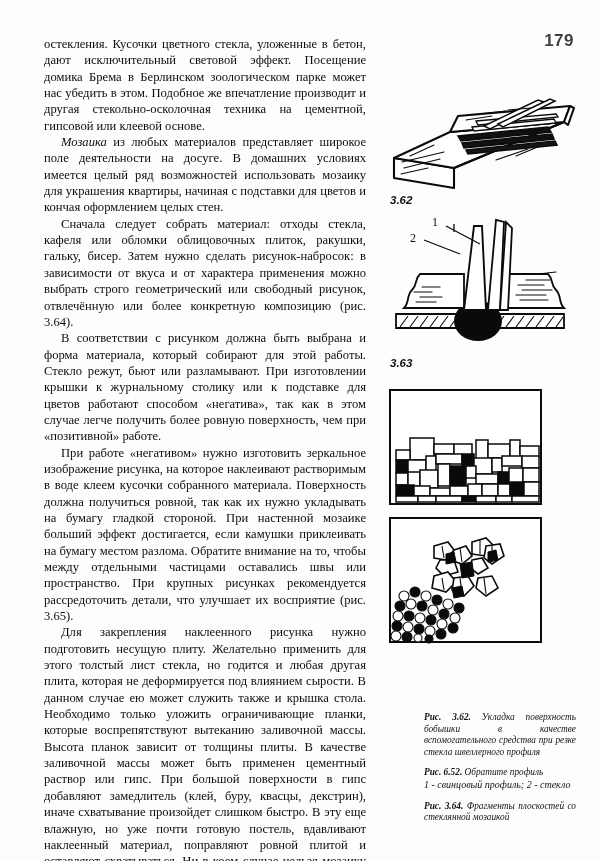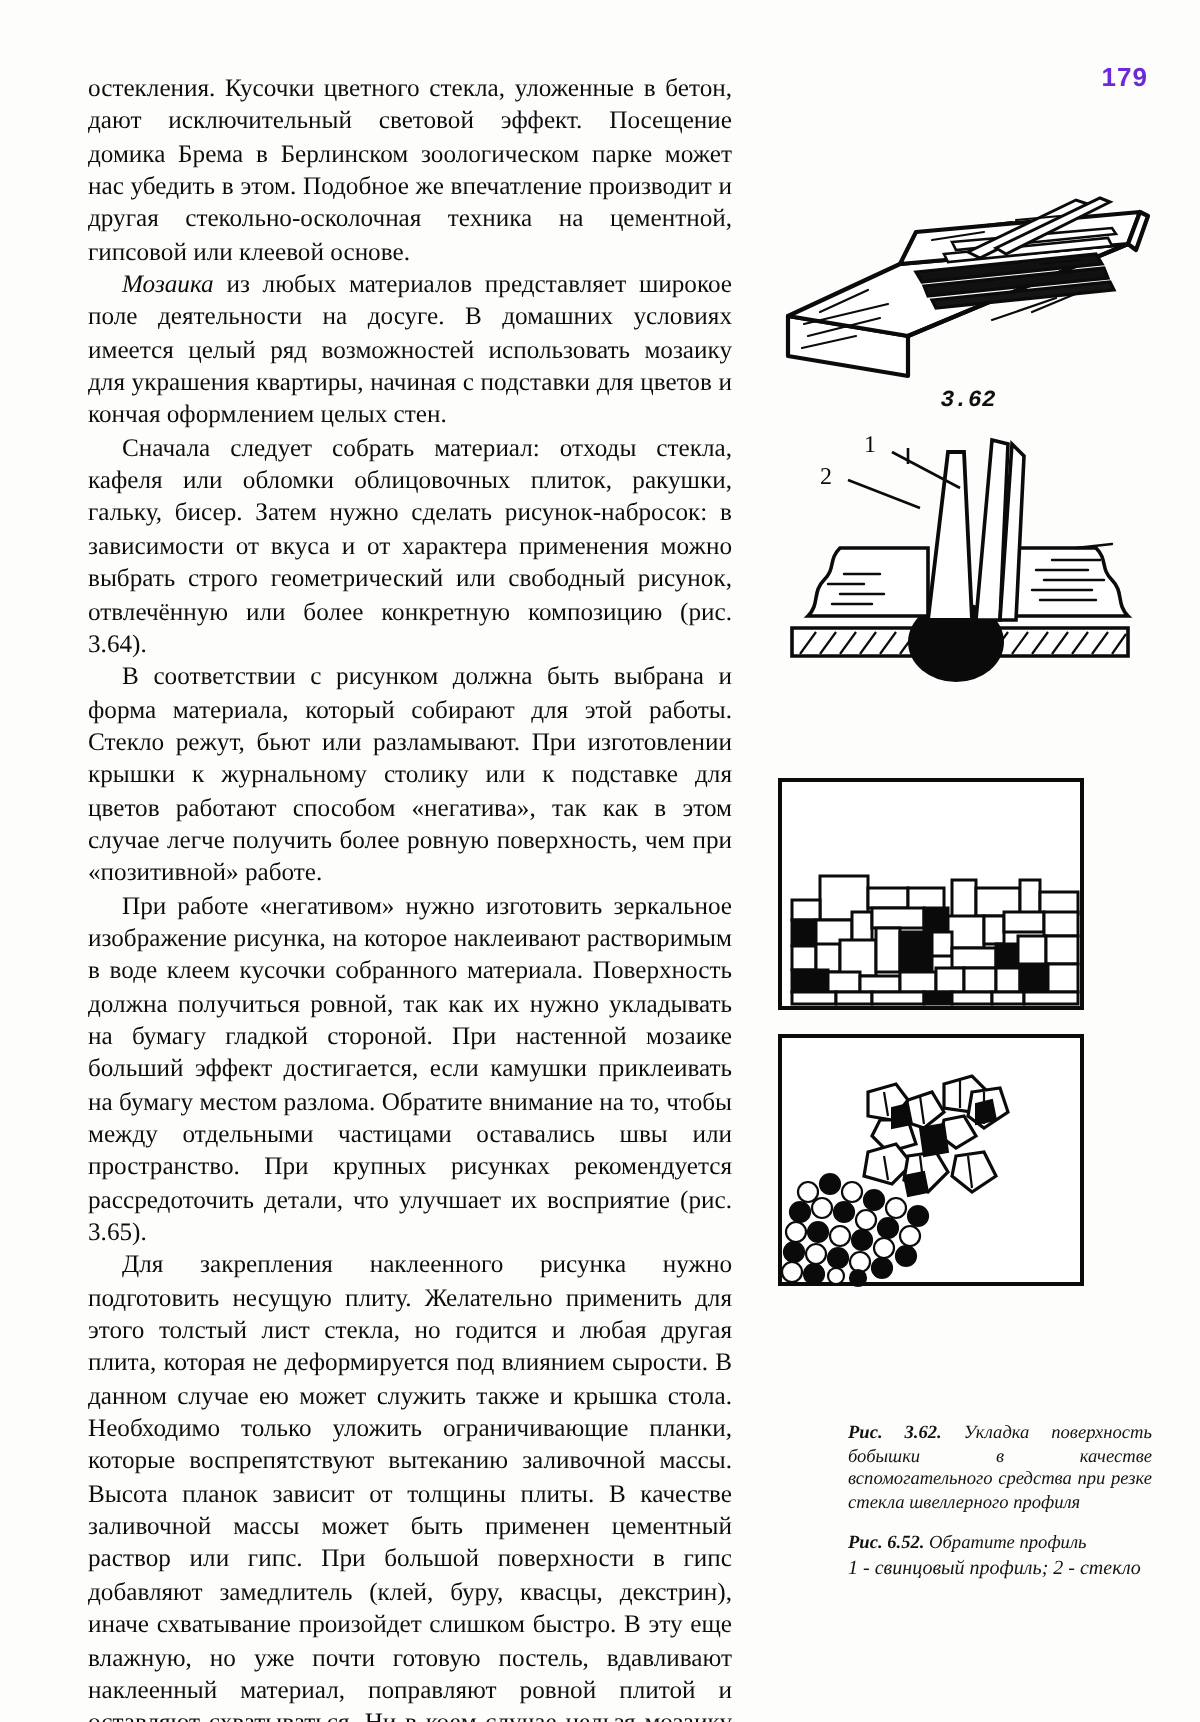--- a/index.html
+++ b/index.html
@@ -22,24 +22,24 @@
   .header-block {
     position: absolute;
     left: 396px;
     top: 32px;
     width: 178px;
     text-align: right;
   }
   .page-number {
     font-family: "Liberation Sans", sans-serif;
     font-weight: bold;
-    font-size: 13px;
+    font-size: 17px;
     letter-spacing: .5px;
     line-height: 1;
-    color: #6d28d9;
+    color: #404040;
   }
   .running-head {
     margin-top: 7px;
     font-family: "Liberation Sans", sans-serif;
     font-size: 9.5px;
     font-weight: bold;
     letter-spacing: .65px;
     line-height: 1.38;
     color: #141414;
   }
@@ -69,28 +69,27 @@
   .fig-col {
     position: absolute;
     left: 388px;
     top: 96px;
     width: 190px;
   }
   .fig {
     position: relative;
   }
   .fig-label {
-    font-family: Liberation Mono, monospace;
+    font-family: Liberation Sans, sans-serif;
     font-style: italic;
     font-weight: bold;
     font-size: 11.5px;
     color: #101010;
     margin-top: 2px;
     margin-left: 2px;
-    text-align: center;
   }
 
   
   .captions {
     position: absolute;
     left: 424px;
     top: 712px;
     width: 152px;
     font-family: "Liberation Serif", serif;
     font-style: italic;
@@ -235,20 +234,21 @@
         </g>
 
         <g stroke="#0b0b0b" stroke-width="1.3" fill="none">
           <path d="M58 16 L 92 34"></path>
           <path d="M66 14 L 66 22"></path>
           <path d="M36 30 L 72 44"></path>
         </g>
         <text x="44" y="16" font-family="Liberation Serif, serif" font-size="12" fill="#0b0b0b">1</text>
         <text x="22" y="32" font-family="Liberation Serif, serif" font-size="12" fill="#0b0b0b">2</text>
       </svg>
+      <div class="fig-label">3.63</div>
     </div>
 
     <div class="fig" style="margin-top:18px;">
 
       <svg width="155" height="118" viewBox="0 0 155 118">
         <rect x="2" y="2" width="151" height="114" fill="#ffffff" stroke="#0b0b0b" stroke-width="2"></rect>
         <g stroke="#0b0b0b" stroke-width="1.5">
 
           <rect x="22" y="50" width="24" height="22" fill="#ffffff"></rect>
           <rect x="8" y="62" width="14" height="10" fill="#ffffff"></rect>
@@ -362,15 +362,16 @@
           <circle cx="41" cy="123" r="4" fill="#0a0a0a"></circle>
         </g>
       </svg>
 
     </div>
   </div>
 
   <div class="captions">
     <p><span class="cap-strong">Рис. 3.62.</span><span> Укладка поверхность бобышки в качестве вспомогательного средства при резке стекла швеллерного профиля</span></p>
     <p><span class="cap-strong">Рис. 6.52.</span><span> Обратите профиль</span><br><span class="sub">1 - свинцовый профиль; 2 - стекло</span></p>
+    <p><span class="cap-strong">Рис. 3.64.</span><span> Фрагменты плоскостей со стеклянной мозаикой</span></p>
   </div>
 
 </div>
 
 </body></html>

